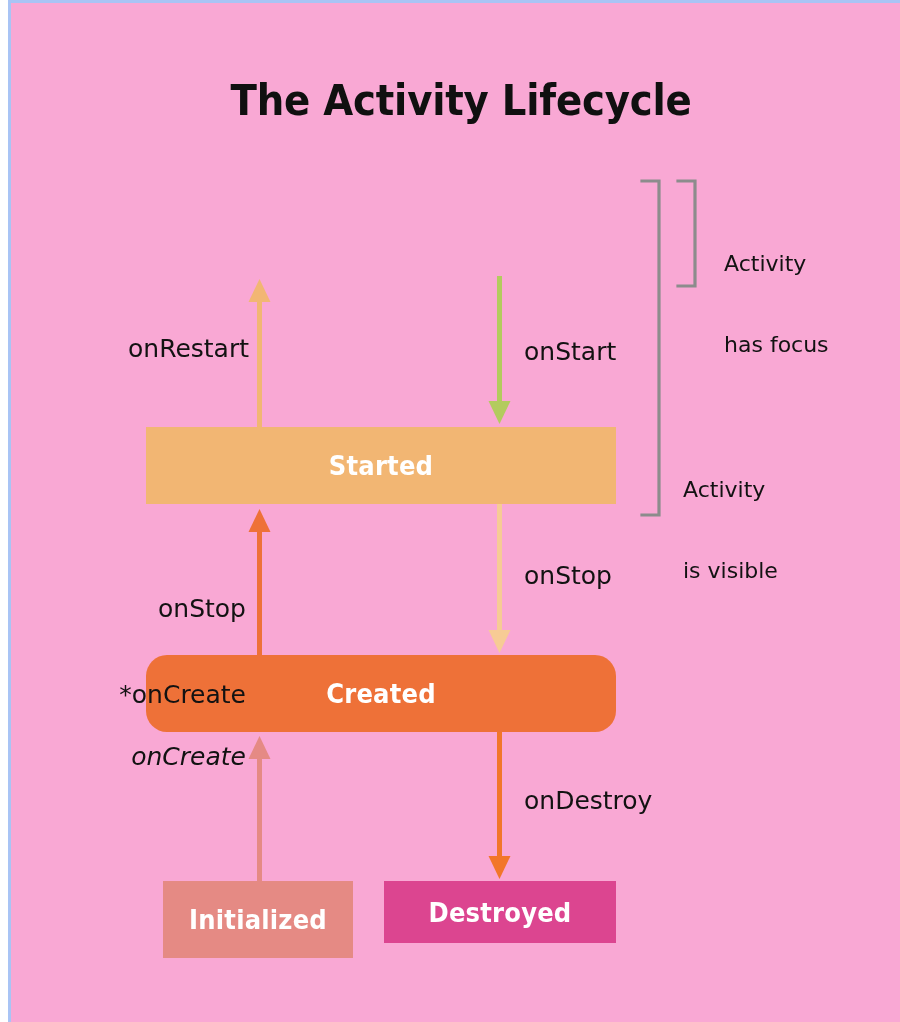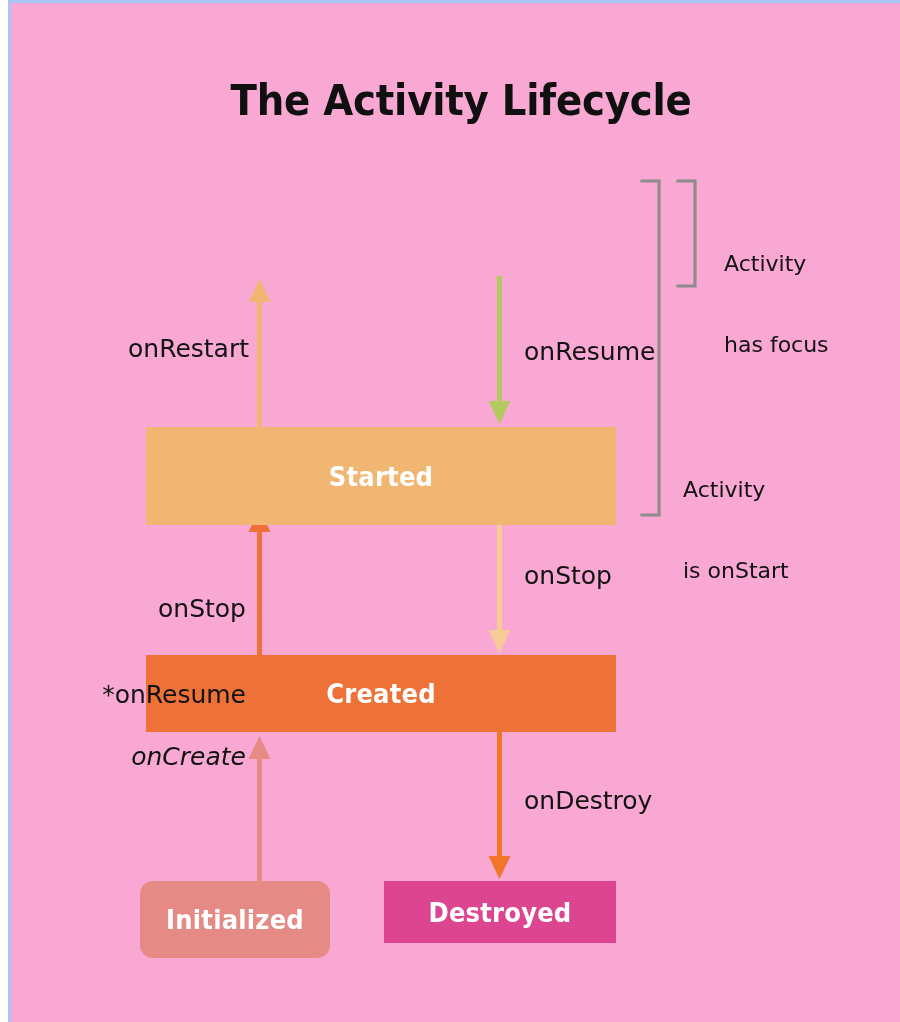--- a/index.html
+++ b/index.html
@@ -48,23 +48,23 @@
     display: flex;
     align-items: center;
     justify-content: center;
     color: #ffffff;
     font-weight: bold;
     font-size: 27px;
     letter-spacing: 0.2px;
     font-family: "DejaVu Sans Condensed", "Liberation Sans Narrow", "DejaVu Sans", sans-serif;
   }
   #box-resumed     { left: 135px; top: 195px; width: 470px; height: 78px; }
-  #box-started     { left: 135px; top: 424px; width: 470px; height: 98px; }
-  #box-created     { left: 135px; top: 652px; width: 470px; height: 77px; }
-  #box-initialized { left: 129px; top: 878px; width: 190px; height: 77px; border-radius: 13px; }
+  #box-started     { left: 135px; top: 424px; width: 470px; height: 77px; }
+  #box-created     { left: 135px; top: 652px; width: 470px; height: 77px; border-radius: 21px; }
+  #box-initialized { left: 152px; top: 878px; width: 190px; height: 77px; }
   #box-destroyed   { left: 373px; top: 878px; width: 232px; height: 62px; }
 
   .edge-label {
     position: absolute;
     font-size: 25px;
     color: #121212;
     line-height: 1.14;
     white-space: pre;
     font-family: "DejaVu Sans", "Liberation Sans", sans-serif;
   }
@@ -140,36 +140,36 @@
   <div class="state-box" id="box-initialized" style="background:#e58a84">
     <span>Initialized</span>
   </div>
 
   <div class="state-box" id="box-destroyed" style="background:#dc4590">
     <span>Destroyed</span>
   </div>
 
   <div class="edge-label right-al" style="left:38px; top:332px; width:200px;">onRestart</div>
 
-  <div class="edge-label left-al" style="left:513px; top:335px; width:220px;">onResume</div>
+  <div class="edge-label left-al" style="left:513px; top:335px; width:220px;">onStart</div>
 
   <div class="edge-label right-al" style="left:35px; top:535px; width:200px;">
     <div>onStop</div>
-    <div>*onResume</div>
+    <div>*onCreate</div>
   </div>
 
   <div class="edge-label left-al" style="left:513px; top:559px; width:220px;">onStop</div>
 
   <div class="edge-label right-al" style="left:35px; top:740px; width:200px;font-style:italic;">onCreate</div>
 
   <div class="edge-label left-al" style="left:513px; top:784px; width:230px;">onDestroy</div>
 
   <div class="bracket-label" style="left:713px; top:192px; width:180px;">
     <div>Activity</div>
     <div>has focus</div>
   </div>
 
   <div class="bracket-label" style="left:672px; top:418px; width:190px;">
     <div>Activity</div>
-    <div>is onStart</div>
+    <div>is visible</div>
   </div>
 
 </div>
 
 </body></html>

